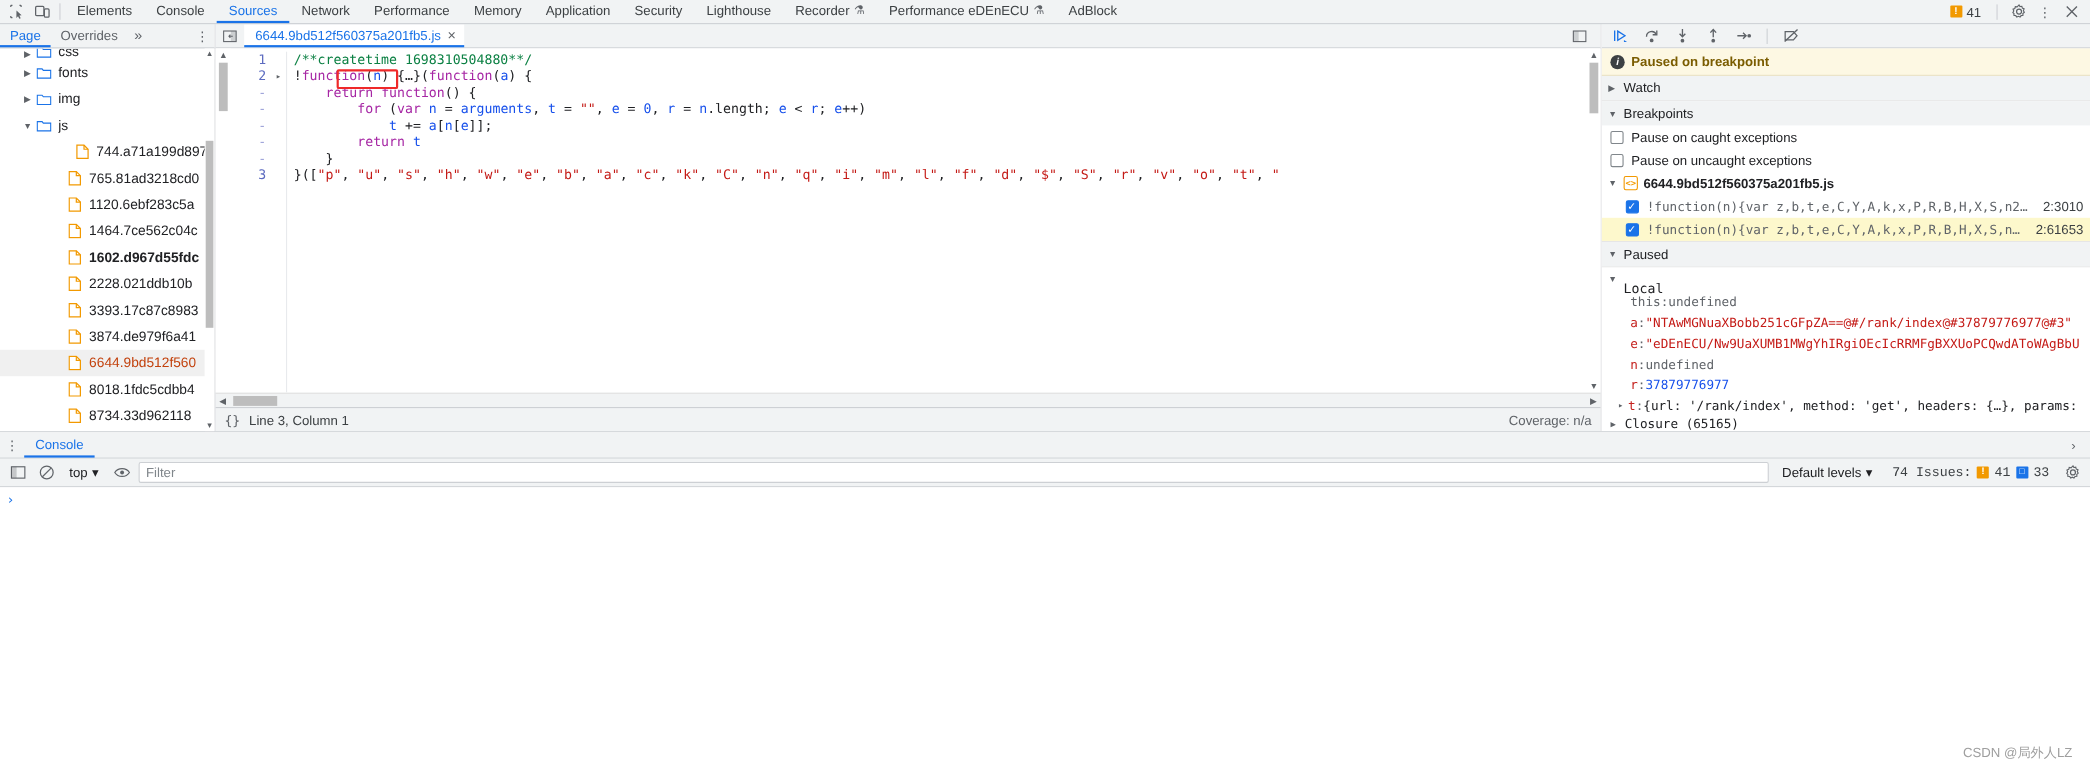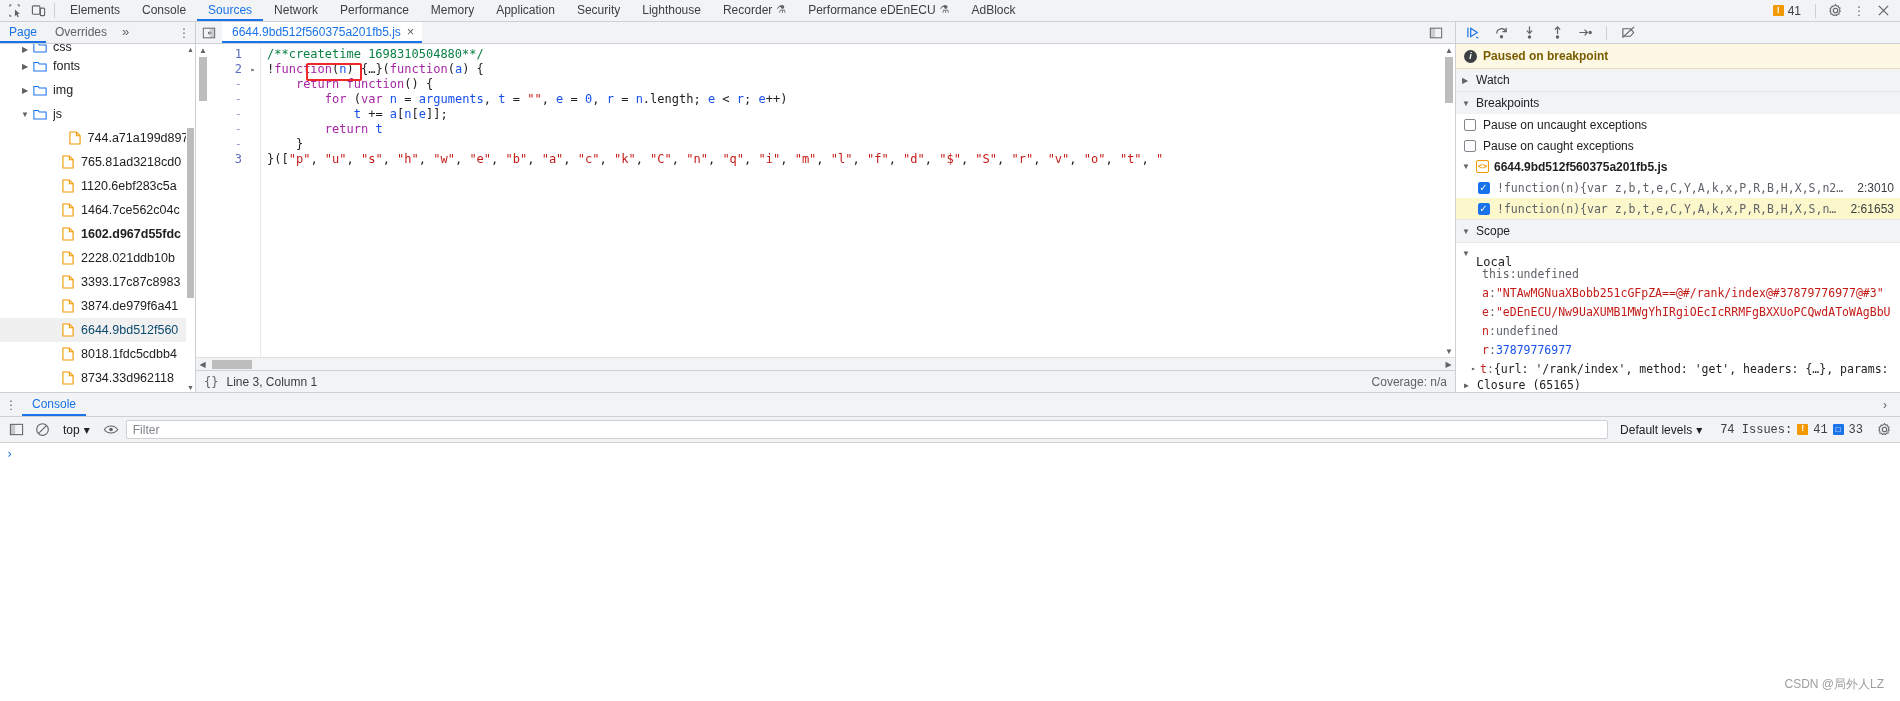--- a/index.html
+++ b/index.html
@@ -45,21 +45,21 @@
     height:22px; background:#f1f3f4; border-bottom:1px solid #cdd0d4;
     display:flex; align-items:stretch; flex:0 0 22px;
   }
   .ntab { padding:0 9px; display:flex; align-items:center; font-size:12px; color:#5f6368; cursor:pointer;
           border-bottom:2px solid transparent; }
   .ntab.active { color:#1a73e8; border-bottom-color:#1a73e8; }
   .ntab.more { color:#5f6368; font-size:13px; padding:0 6px; }
   .ndots { margin-left:auto; width:22px; display:flex; align-items:center; justify-content:center; color:#5f6368; cursor:pointer; }
   .tree { flex:1; overflow:hidden; position:relative; padding-top:0px; }
   .trow { height:24px; display:flex; align-items:center; font-size:12.5px; color:#202124; white-space:nowrap; cursor:pointer; }
-  .trow.sel { background:#f0f0f0; color:#0c4a6e; }
+  .trow.sel { background:#f0f0f0; color:#c2410c; }
   .tw { width:14px; flex:0 0 14px; display:flex; align-items:center; justify-content:center; color:#5f6368; font-size:8px; }
   .ficon { width:16px; flex:0 0 16px; margin-right:5px; display:flex; align-items:center; justify-content:center; }
   .tlabel { overflow:hidden; }
   .nav-vscroll { position:absolute; right:0; top:0; width:9px; height:100%; background:#fff; }
   .nav-vthumb { position:absolute; right:1px; width:7px; background:#bdbdbd; border-radius:0; }
   .nav-arrow { position:absolute; right:0; width:9px; height:10px; display:flex; align-items:center; justify-content:center;
                color:#5f6368; font-size:7px; background:#fff; }
 
   
   .editorcol { flex:1; display:flex; flex-direction:column; min-width:0; border-right:1px solid #cdd0d4; }
@@ -545,25 +545,25 @@
         </div>
       </div>
 
       <div class="sect">
         <div class="sect-hd">
           <span class="tri">▼</span>
           <span>Breakpoints</span>
         </div>
         <div class="cbrow">
           <span class="cbox"></span>
-          <span>Pause on uncaught exceptions</span>
+          <span>Pause on caught exceptions</span>
         </div>
         <div class="cbrow">
           <span class="cbox"></span>
-          <span>Pause on caught exceptions</span>
+          <span>Pause on uncaught exceptions</span>
         </div>
         <div class="bp-file">
           <span class="tri">▼</span>
           <span class="bp-badge">&lt;&gt;</span>
           <span>6644.9bd512f560375a201fb5.js</span>
         </div>
         <div class="bp-row">
           <span class="cbox on"></span>
           <span>!function(n){var z,b,t,e,C,Y,A,k,x,P,R,B,H,X,S,n2…</span>
           <span class="bp-loc">2:3010</span>
@@ -571,21 +571,21 @@
         <div class="bp-row hl">
           <span class="cbox on"></span>
           <span>!function(n){var z,b,t,e,C,Y,A,k,x,P,R,B,H,X,S,n…</span>
           <span class="bp-loc">2:61653</span>
         </div>
       </div>
 
       <div class="sect">
         <div class="sect-hd">
           <span class="tri">▼</span>
-          <span>Scope</span>
+          <span>Paused</span>
         </div>
       </div>
       <div class="scope-row">
         <span class="tri">▼</span>
         <span class="sc-local">Local</span>
       </div>
       <div id="scope-vars">
           <div class="var-row">
             <span class="v-name dim">this</span>
             <span style="color: rgb(95, 99, 104);">: </span>

